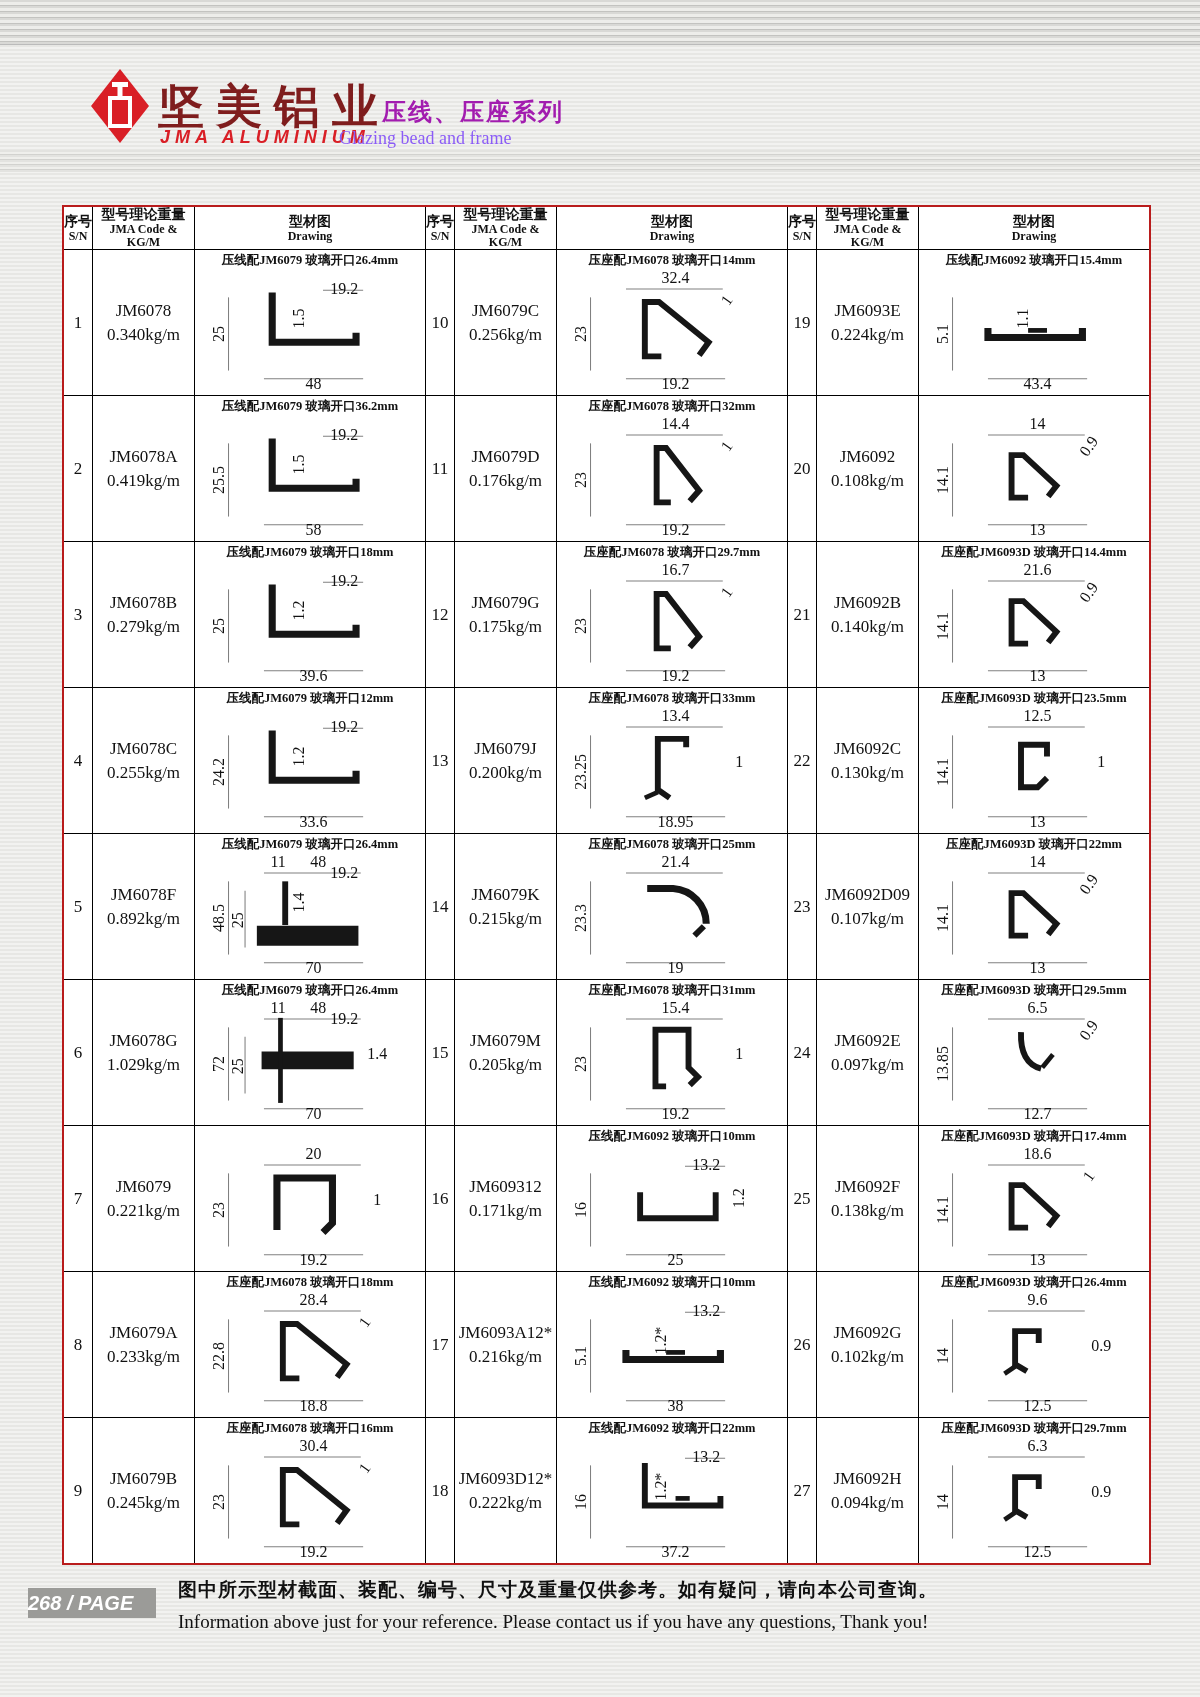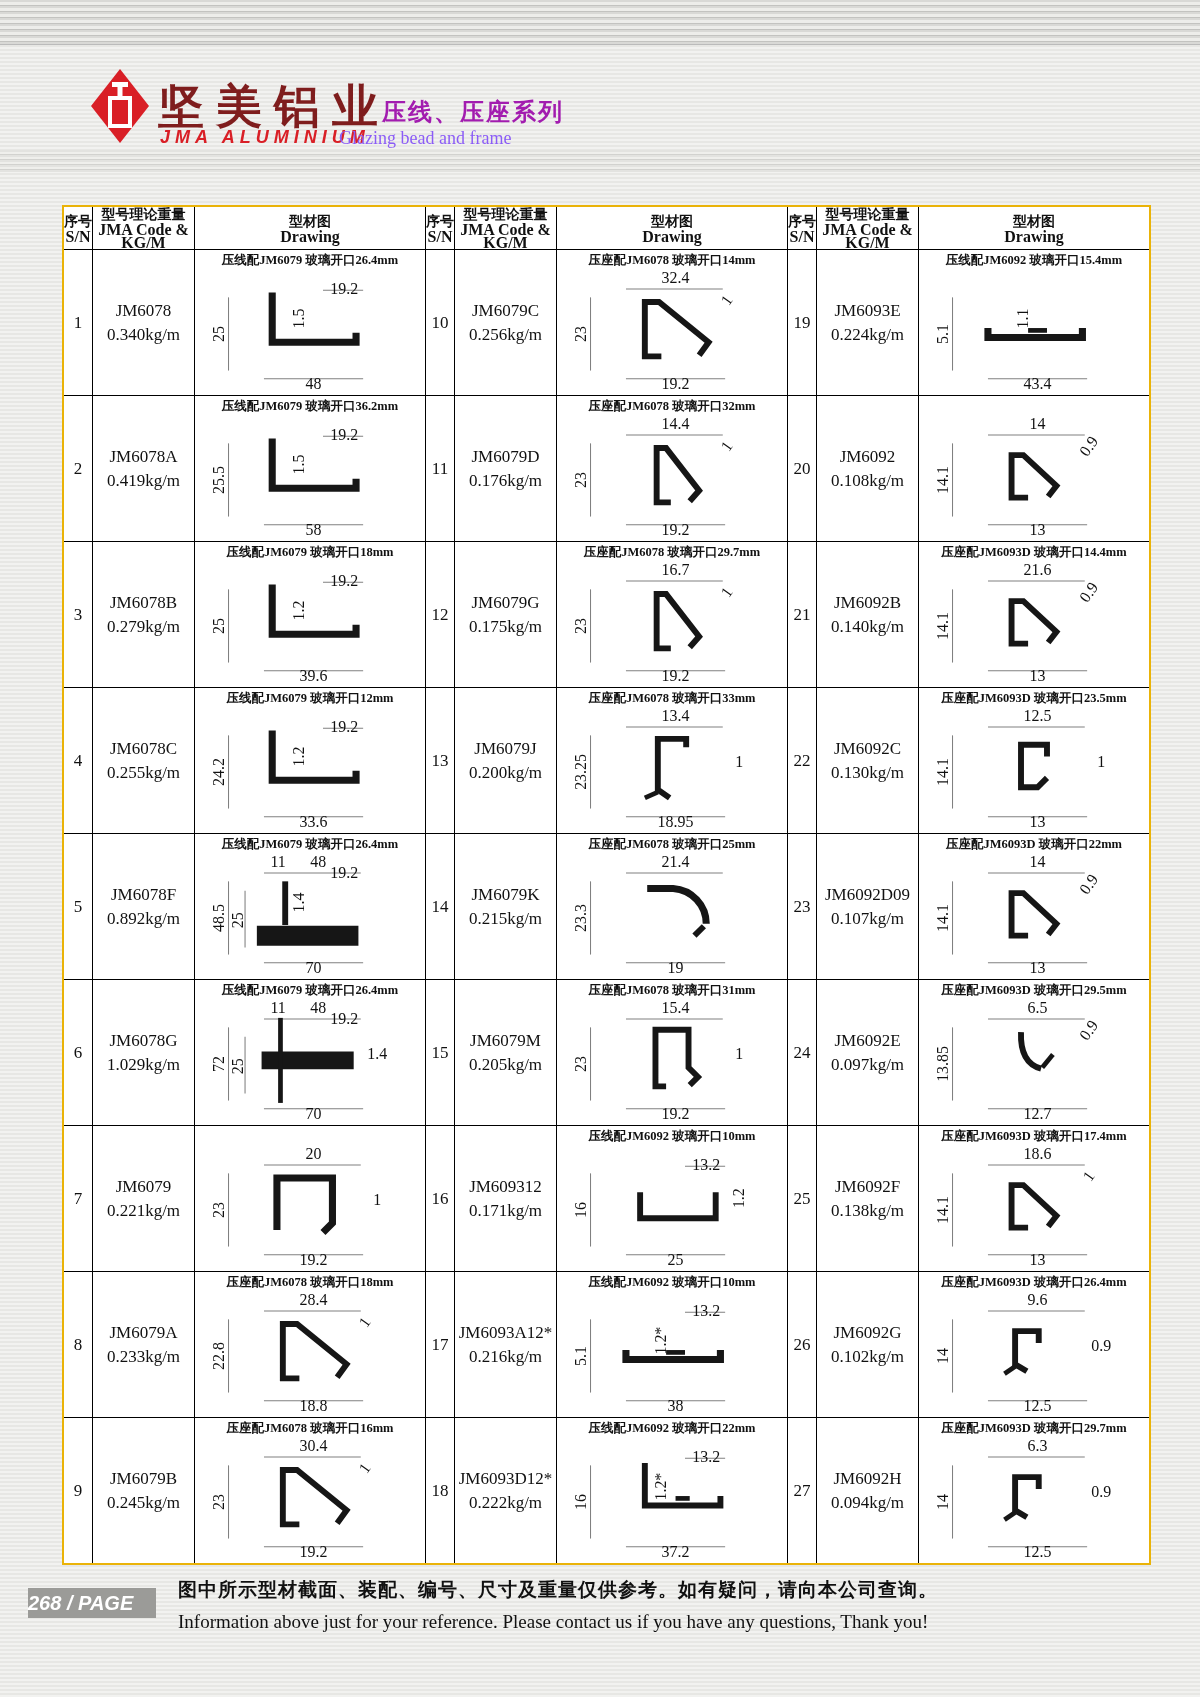--- a/index.html
+++ b/index.html
@@ -33,24 +33,24 @@
   .title-en{
     position:absolute;left:339px;top:128px;font-size:18px;color:#8b5cf6;white-space:nowrap;
   }
   table.catalog{
     position:absolute;left:62px;top:205px;border-collapse:collapse;background:#fff;
     table-layout:fixed;
   }
   table.catalog th,table.catalog td{
     border:1px solid #000;padding:0;vertical-align:middle;text-align:center;
   }
-  table.catalog{border:2px solid #eab308;}
+  table.catalog{border:2px solid #b91c1c;}
   th.h{height:40px;font-weight:bold;background:#fff;}
   th.h .cn{font-size:14px;line-height:16px;}
-  th.h .en{font-size:16px;line-height:13px;font-weight:bold;}
+  th.h .en{font-size:12px;line-height:13px;font-weight:bold;}
   td.sn{width:28px;font-size:17px;}
   td.code{width:101px;font-size:17px;line-height:24px;}
   td.draw{width:230px;height:145px;position:relative;}
   td.draw .cap{
     height:17px;line-height:16px;font-size:12.5px;font-weight:600;white-space:nowrap;
     overflow:hidden;text-align:center;letter-spacing:0;
   }
   td.draw svg{display:block;margin:0 auto;}
   .badge{
     position:absolute;left:28px;top:1588px;width:128px;height:30px;background:#9b9b98;

